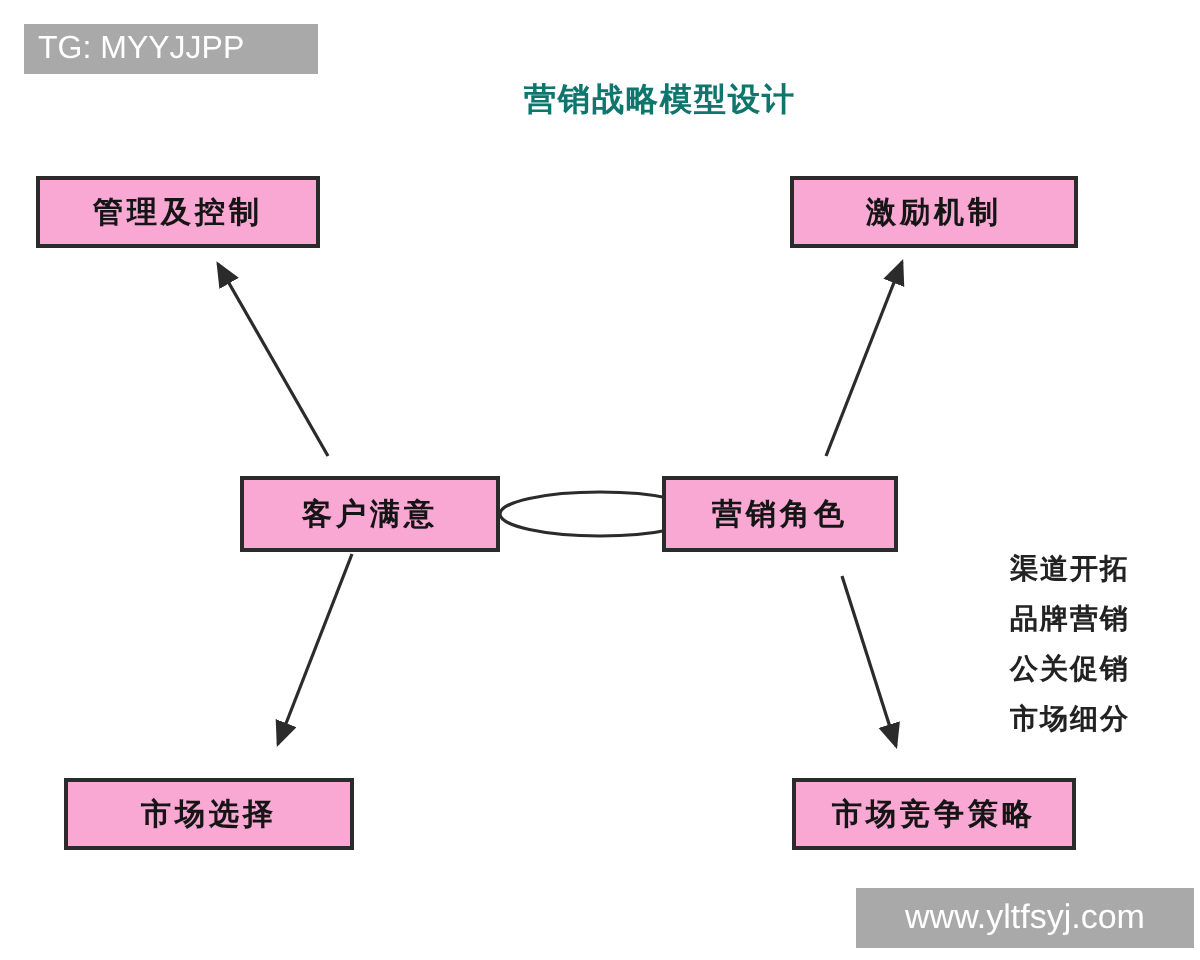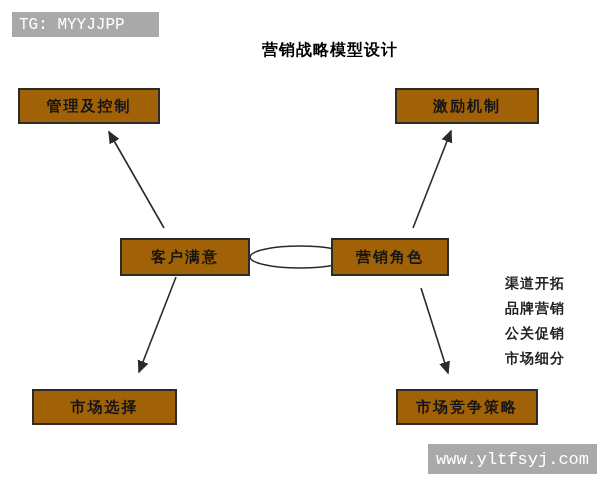--- a/index.html
+++ b/index.html
@@ -1,20 +1,20 @@
 <!DOCTYPE html>
 <html><head>
 <meta charset="utf-8">
 <style>
   html, body { margin: 0; padding: 0; background: #ffffff; }
   #stage {
     position: relative;
     width: 600px; height: 480px;
     background: #ffffff;
-    font-family: Liberation Mono, monospace;
+    font-family: Liberation Sans, sans-serif;
     overflow: hidden;
   }
   .banner {
     position: absolute;
     background: #a9a9a9;
     color: #ffffff;
     display: flex; align-items: center;
     white-space: nowrap;
   }
   #tg-banner {
@@ -27,27 +27,27 @@
     left: 428px; top: 444px;
     width: 169px; height: 30px;
     font-size: 17px;
     justify-content: center;
   }
   #diagram-title {
     position: absolute;
     left: 180px; top: 40px; width: 300px;
     text-align: center;
     font-size: 16px; font-weight: bold;
-    color: #000000;
+    color: #0f766e;
     letter-spacing: 1px;
   }
   .node {
     position: absolute;
     border: 2px solid #2b2b2b;
-    background: #a16207;
+    background: #f9a8d4;
     display: flex; align-items: center; justify-content: center;
     font-size: 15px; font-weight: bold;
     color: #151515;
     letter-spacing: 2px;
     box-sizing: border-box;
     z-index: 2;
   }
   #node-management      { left: 18px;  top: 88px;  width: 142px; height: 36px; }
   #node-incentive       { left: 395px; top: 88px;  width: 144px; height: 36px; }
   #node-customer        { left: 120px; top: 238px; width: 130px; height: 38px; }

